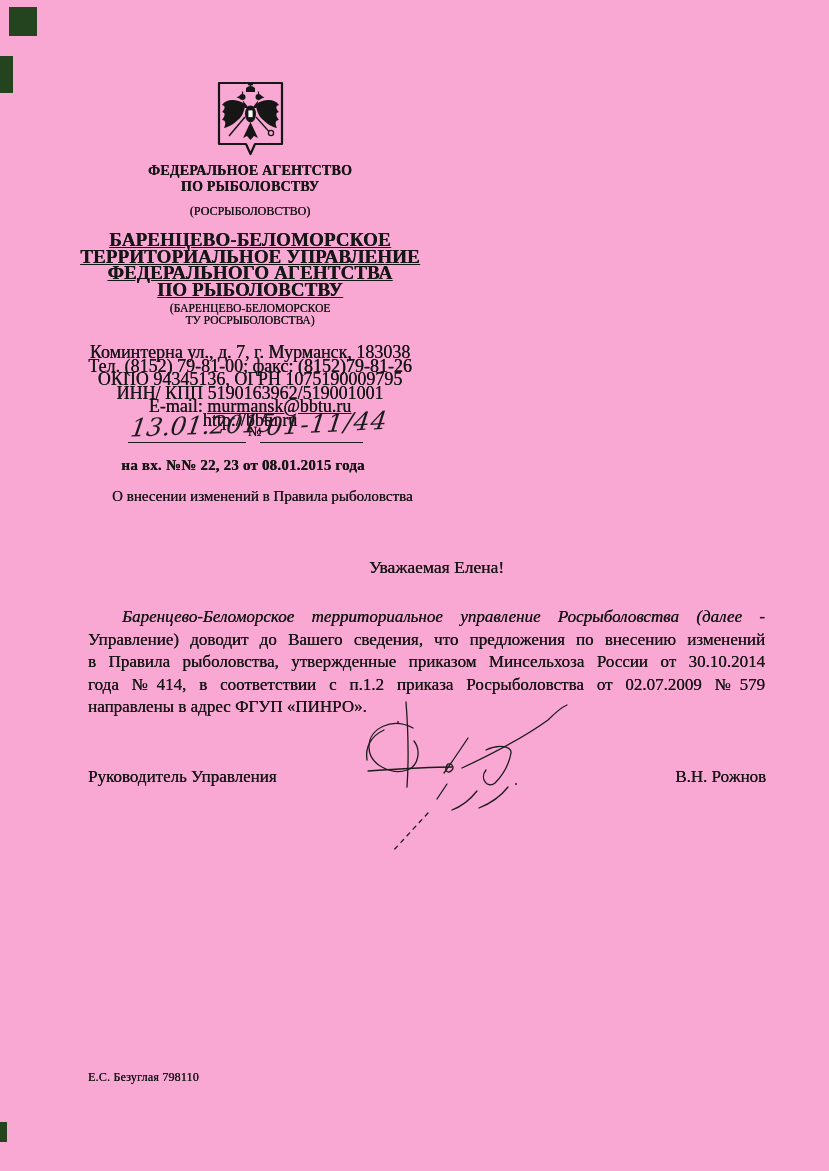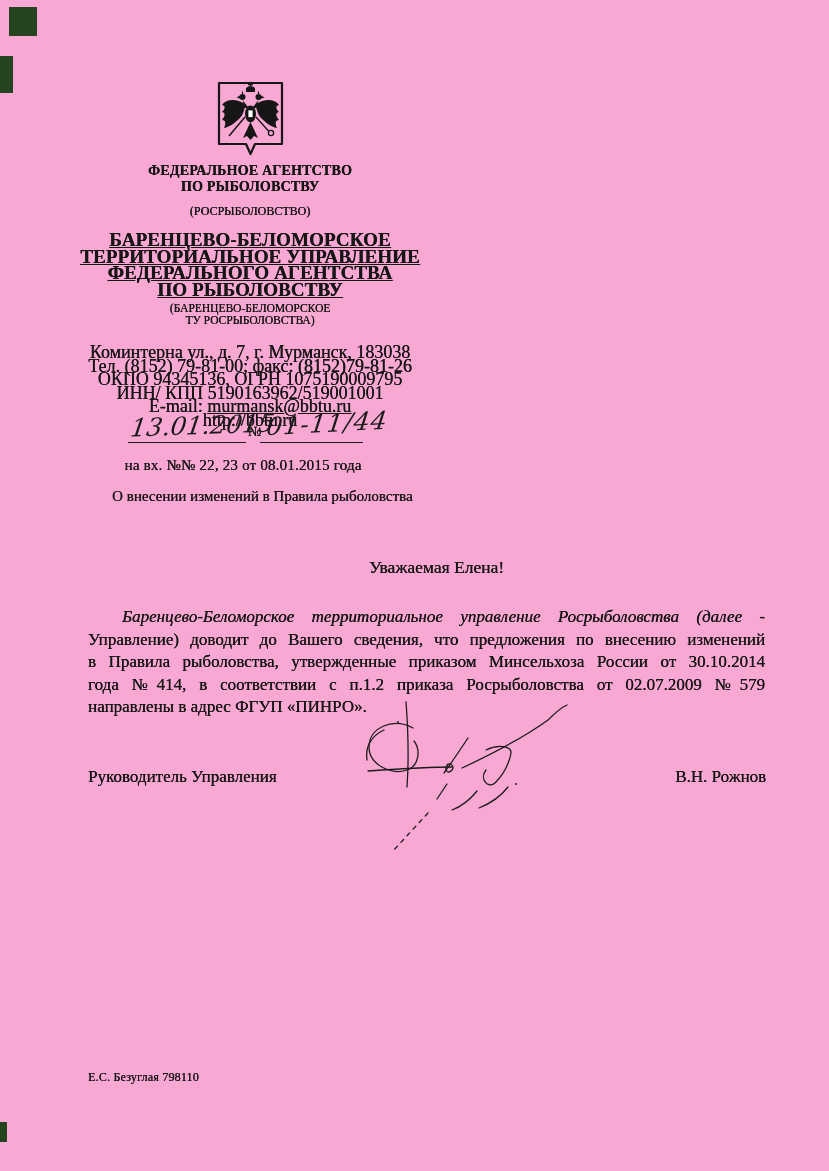--- a/index.html
+++ b/index.html
@@ -35,21 +35,21 @@
   .hw{
     font-family:"DejaVu Serif", serif;font-style:italic;
     color:#1b1b1b;text-shadow:none;
   }
   .hw-date{font-size:25px;transform:skewX(-10deg) rotate(-2deg);display:inline-block;}
   .hw-num{font-size:25px;transform:skewX(-10deg) rotate(-3deg);display:inline-block;letter-spacing:1px;}
   .no-sign{font-size:14px;}
   .uline{position:absolute;height:0;border-bottom:1.6px solid #1b1b1b;}
   .incoming{
     position:absolute;left:78px;top:457px;width:330px;
-    text-align:center;font-size:15px;font-weight:normal;letter-spacing:.2px;
+    text-align:center;font-size:15px;font-weight:bold;letter-spacing:.2px;
   }
   .subject{position:absolute;left:88px;top:488px;font-size:15px;margin-left:24px;}
   
   .salutation{position:absolute;left:98px;top:557px;width:677px;text-align:center;font-size:17.5px;}
   .body-block{position:absolute;left:88px;top:606px;width:677px;}
   .body-line{
     font-size:17px;line-height:22.5px;height:22.5px;white-space:nowrap;
     text-align:justify;text-align-last:justify;
   }
   .body-line.indent{text-indent:34px;font-style:italic;}

